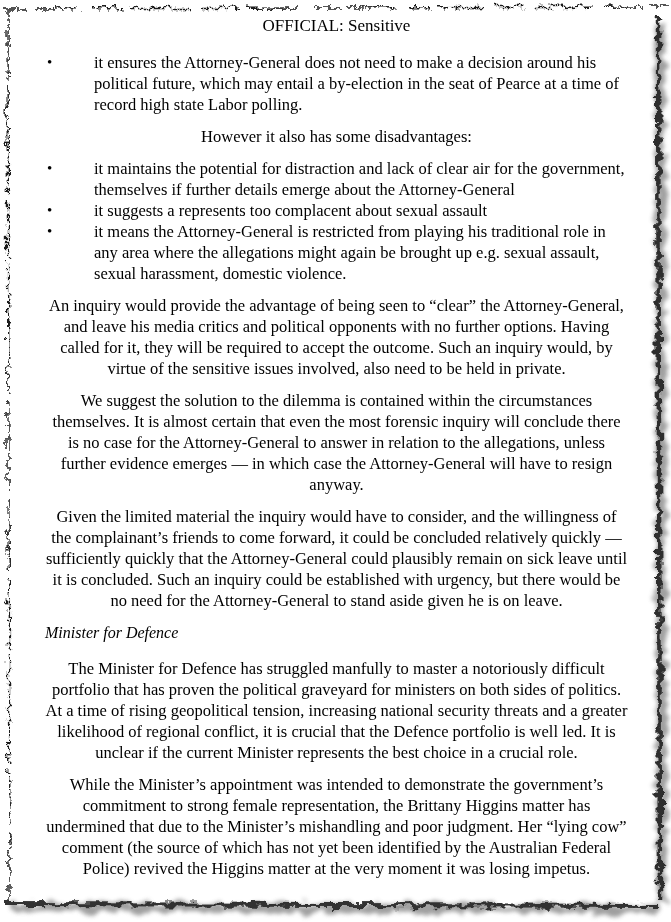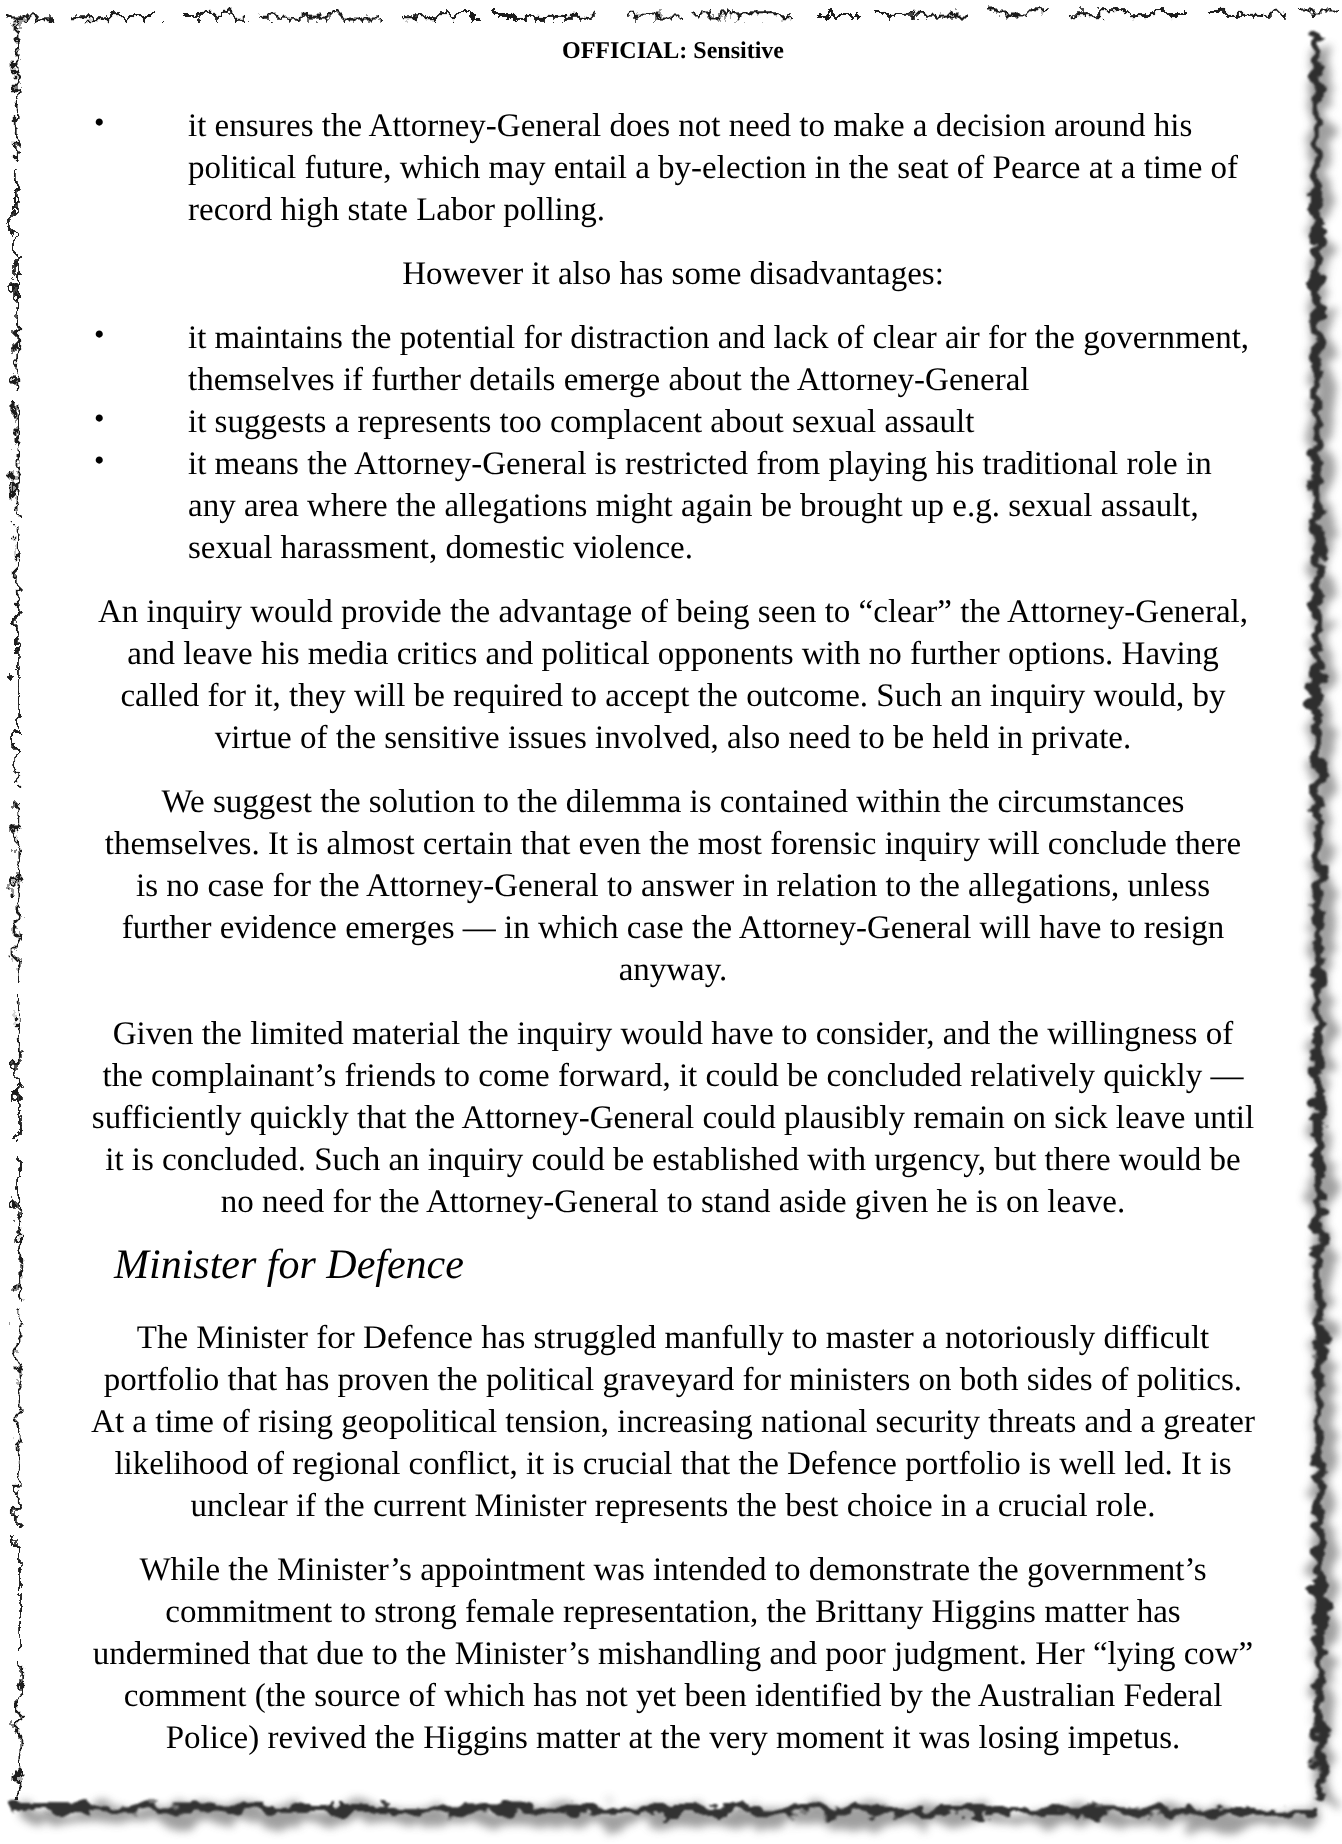--- a/index.html
+++ b/index.html
@@ -29,22 +29,22 @@
     top: 15px;
     width: 583px;
     color: #000000;
     font-size: 16.5px;
     line-height: 21px;
     text-align: left;
   }
   .doc-title {
     text-align: center;
     margin: 0 0 16px 0;
-    font-weight: bold;
-    font-size: 12px;
+    font-weight: normal;
+    font-size: 17px;
     line-height: 21px;
   }
   .para {
     margin: 11px 0;
     text-align: center;
   }
   .bullets {
     margin: 11px 0;
   }
   .bullet-row {
@@ -56,23 +56,23 @@
     margin-left: 2px;
     font-size: 15px;
   }
   .bullet-text {
     flex: 1 1 auto;
     margin-left: 32px;
   }
   .section-heading {
     font-style: italic;
     font-weight: normal;
-    font-size: 21px;
+    font-size: 16px;
     line-height: 21px;
-    margin: 11px 0 15px 12px;
+    margin: 11px 0 15px 0;
   }
 </style>
 </head>
 <body>
 
 <div class="stage">
 
   <svg class="edges-svg" width="671" height="922" viewBox="0 0 671 922" xmlns="http://www.w3.org/2000/svg" aria-hidden="true">
     <defs>
       <filter id="scratch" filterUnits="userSpaceOnUse" x="-30" y="-30" width="731" height="982">

